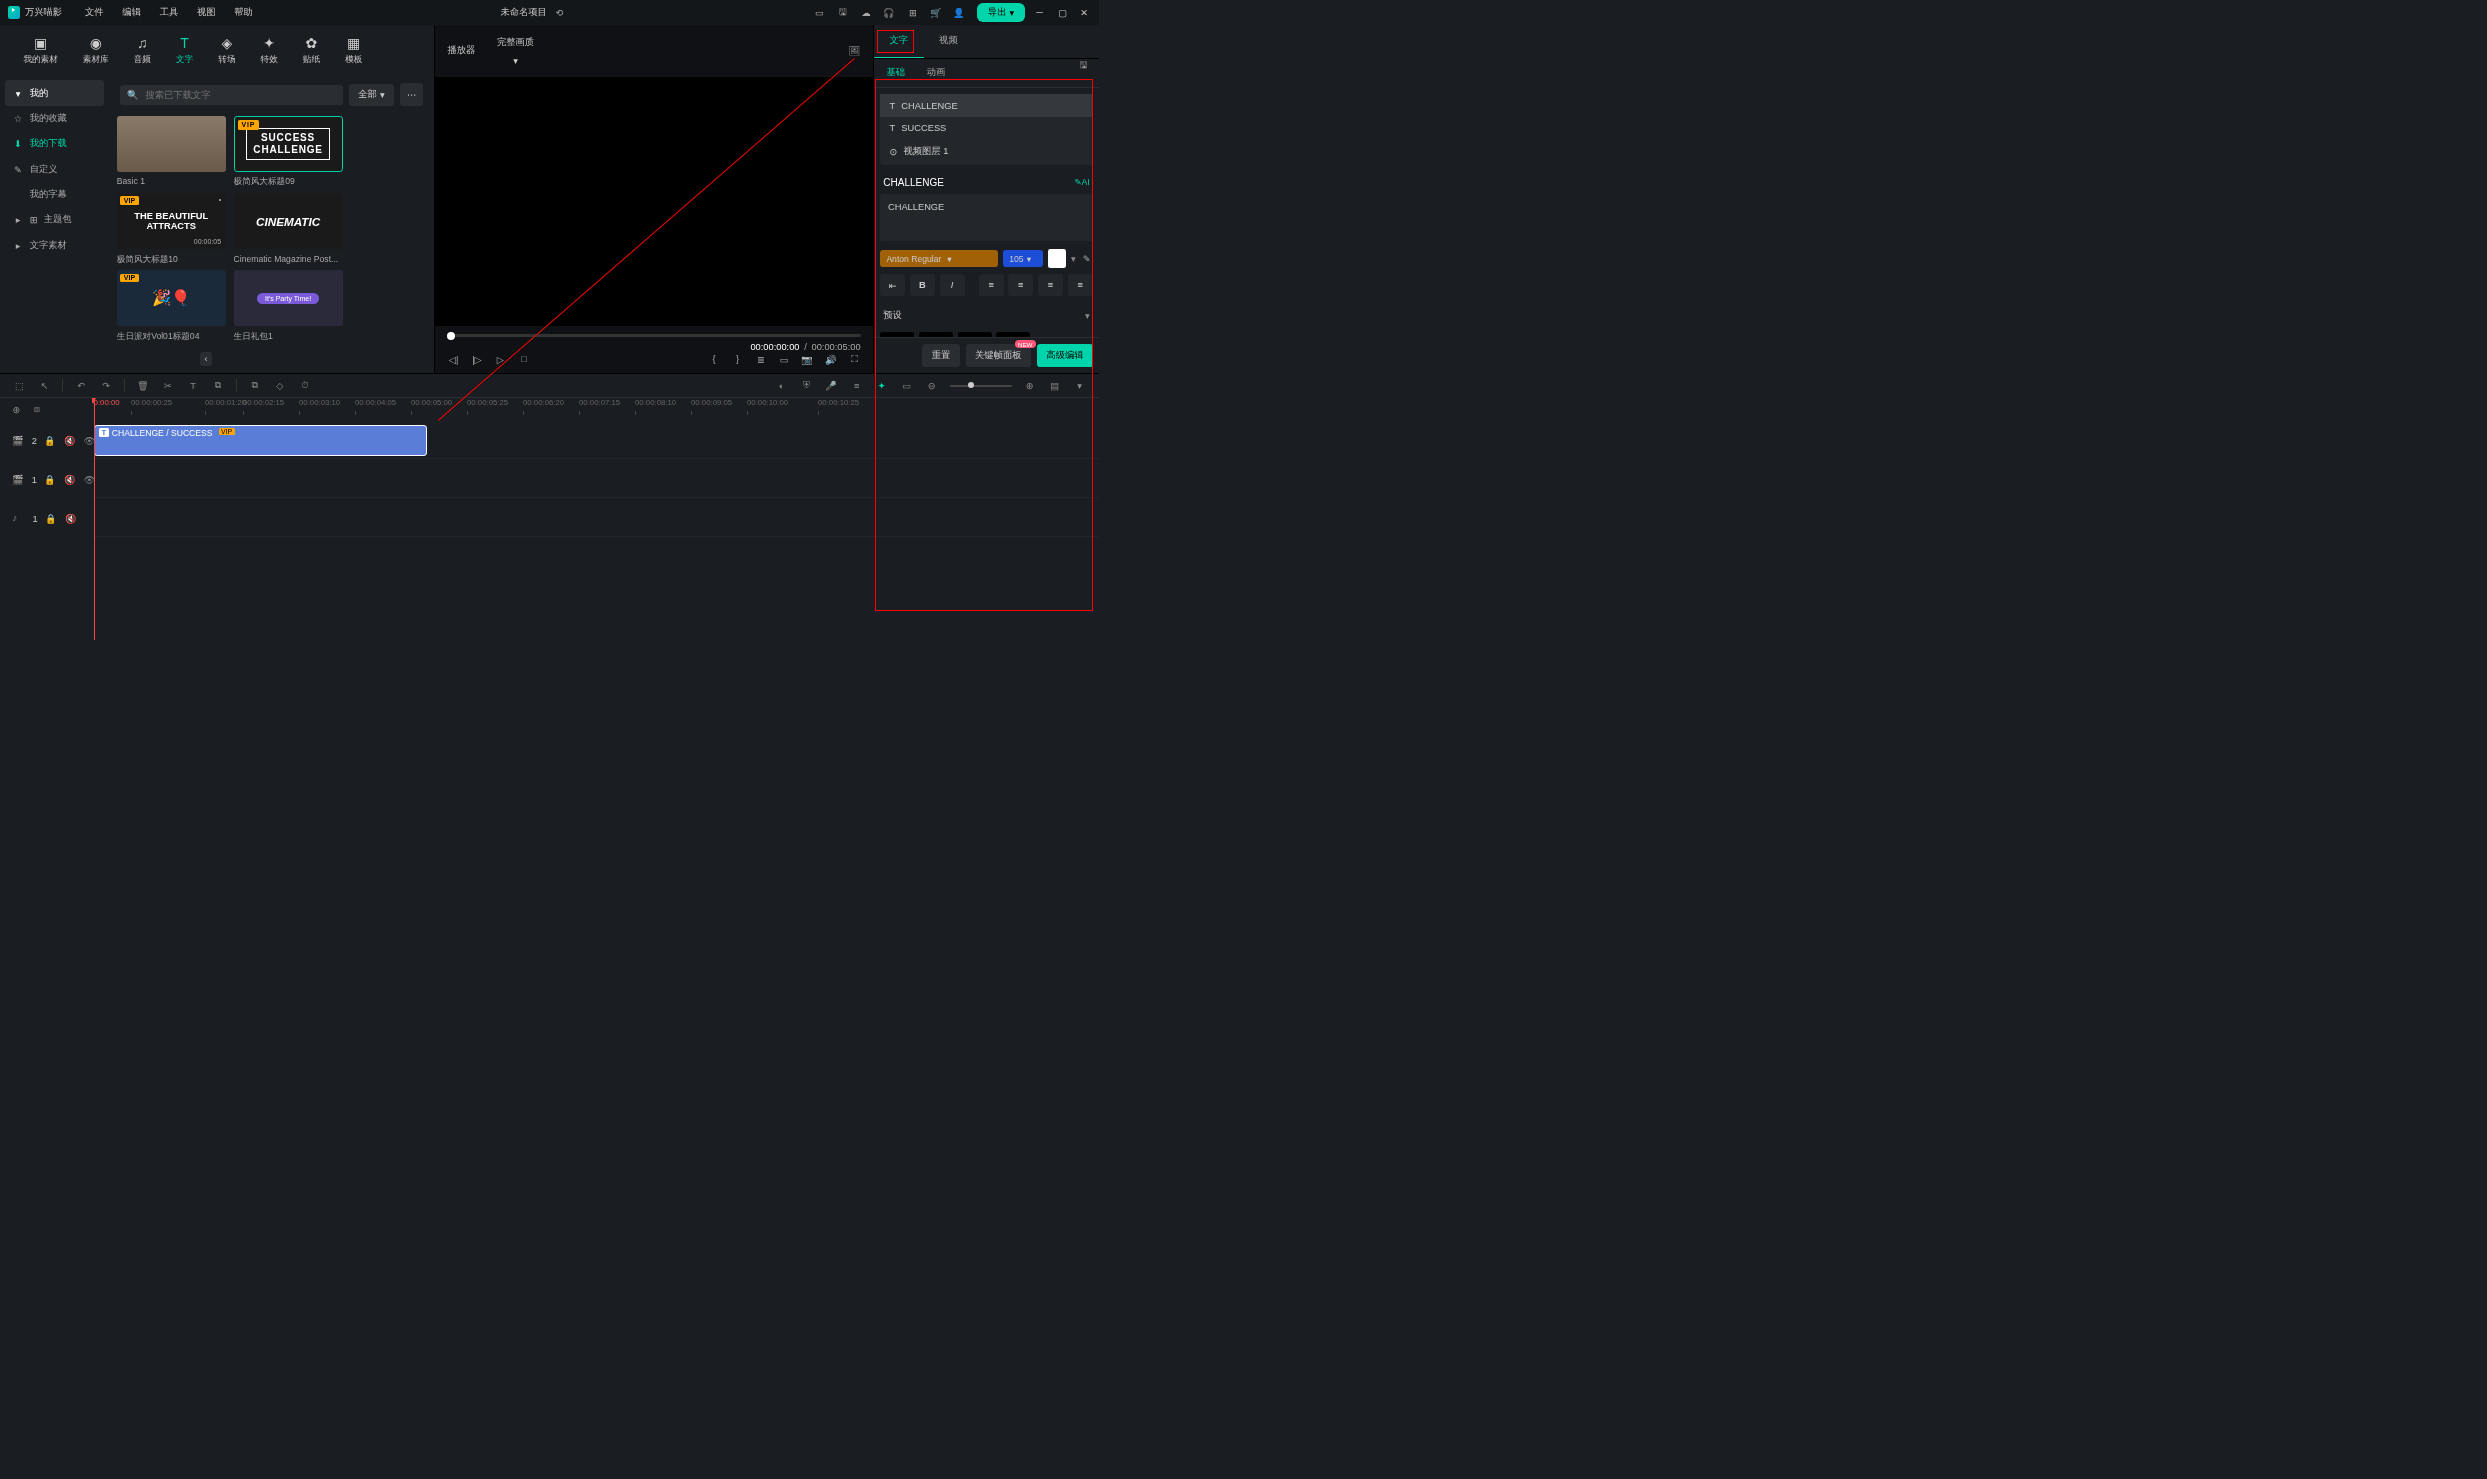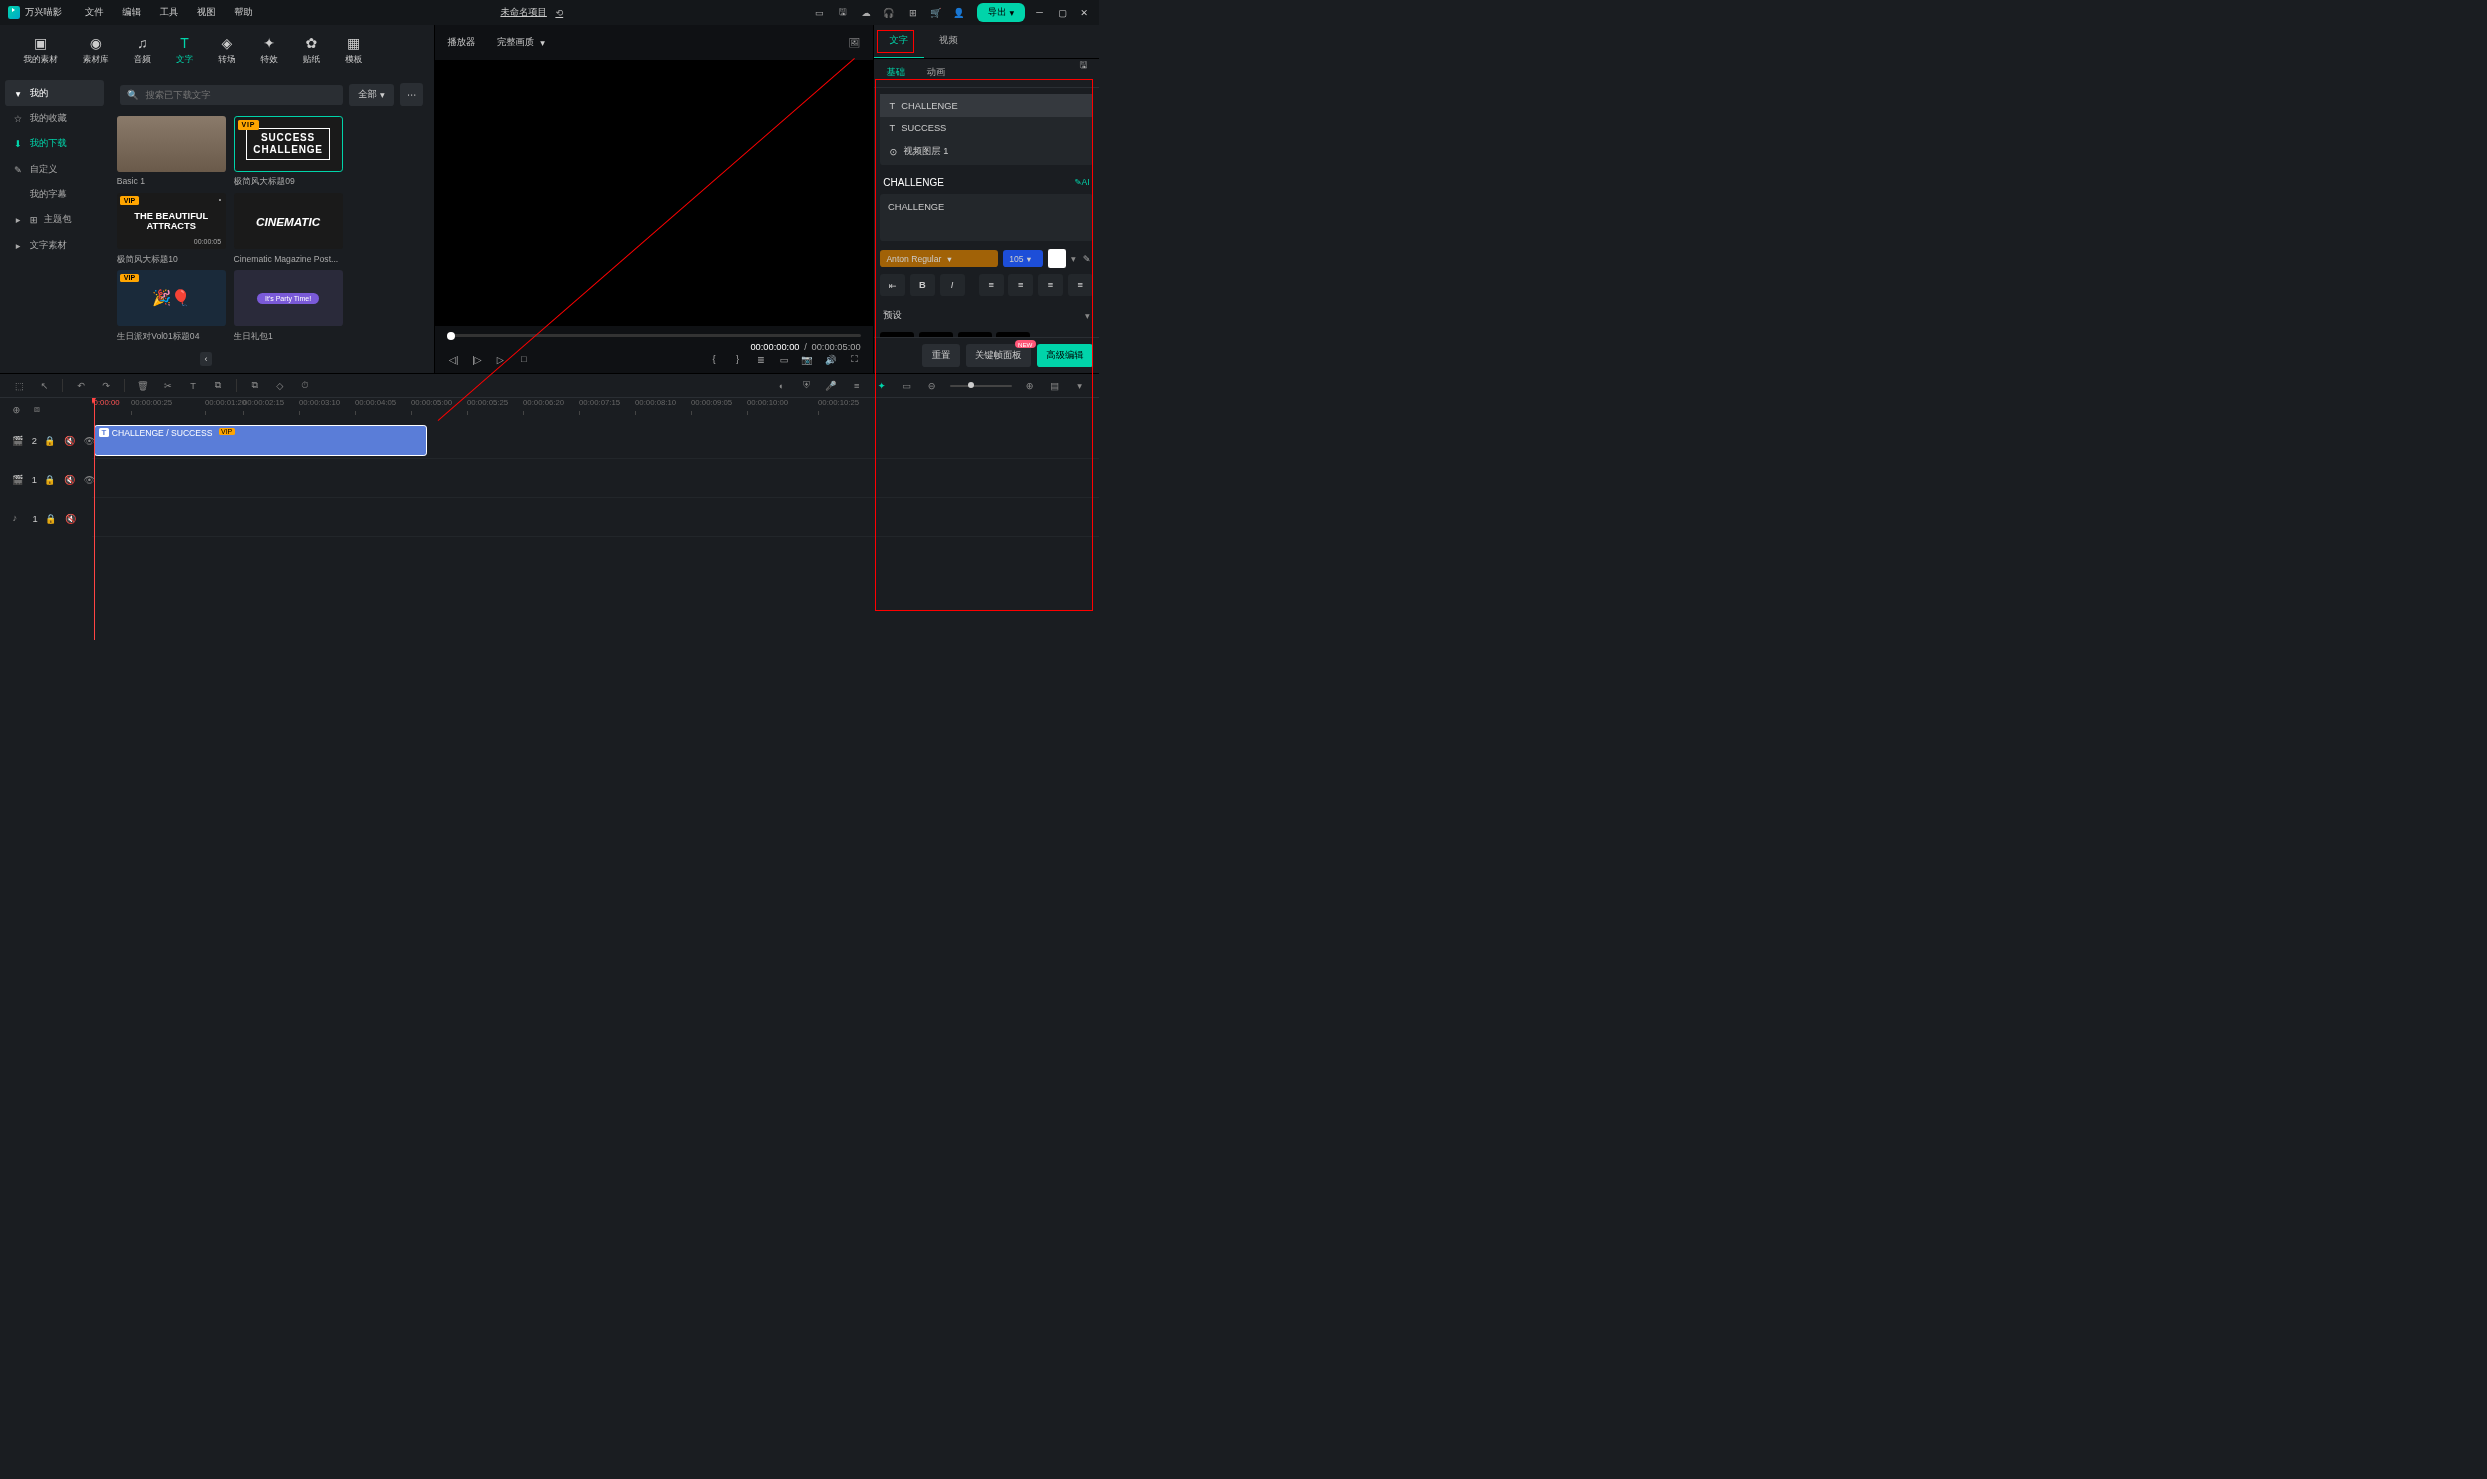--- a/index.html
+++ b/index.html
@@ -3,21 +3,21 @@
 <meta charset="utf-8">
 <style>
 * { margin: 0; padding: 0; box-sizing: border-box; font-family: -apple-system, "Microsoft YaHei", sans-serif; }
 body { background: #1a1d21; color: #ccc; font-size: 9.3px; overflow: hidden; width: 1099px; height: 641px; }
 .titlebar { height: 25px; display: flex; align-items: center; padding: 0 7.8px; background: #14171a; }
 .logo { display: flex; align-items: center; gap: 4.7px; }
 .logo-icon { width: 12.4px; height: 12.4px; background: linear-gradient(135deg, #00d4aa, #00a8cc); border-radius: 2.3px; position: relative; }
 .logo-icon::after { content: ""; position: absolute; top: 1.6px; left: 3.9px; border-left: 3.1px solid #fff; border-top: 2.3px solid transparent; border-bottom: 2.3px solid transparent; }
 .menu { display: flex; gap: 18.7px; margin-left: 23px; font-size: 9.3px; }
 .menu span { cursor: pointer; }
-.title-center { flex: 1; text-align: center; display: flex; justify-content: center; align-items: center; gap: 6.2px; text-decoration: underline; }
+.title-center { flex: 1; text-align: center; display: flex; justify-content: center; align-items: center; gap: 6.2px; }
 .titlebar-right { display: flex; align-items: center; gap: 11px; }
 .icon-btn { width: 12.4px; height: 12.4px; display: flex; align-items: center; justify-content: center; cursor: pointer; color: #aaa; }
 .export-btn { background: #00d4aa; color: #000; padding: 3.1px 11px; border-radius: 6px; font-size: 9.3px; display: flex; align-items: center; gap: 3.1px; cursor: pointer; }
 .win-ctrl { width: 11px; height: 11px; cursor: pointer; color: #ccc; }
 
 .main { display: flex; height: 348px; }
 .left-panel { width: 434px; display: flex; flex-direction: column; }
 .media-tabs { display: flex; padding: 6.2px 12.4px; gap: 3.1px; }
 .media-tab { display: flex; flex-direction: column; align-items: center; gap: 3.1px; padding: 3.1px 11px; cursor: pointer; border-radius: 3.1px; }
 .media-tab.active { color: #00d4aa; }
@@ -41,21 +41,21 @@
 .asset-grid { flex: 1; overflow: auto; padding: 6.2px 3.1px; }
 .asset-row { display: flex; gap: 7.8px; margin-bottom: 4.7px; }
 .asset-item { width: 109px; }
 .asset-thumb { width: 109px; height: 56px; background: #2a2e33; border-radius: 3.1px; position: relative; display: flex; align-items: center; justify-content: center; font-size: 7.8px; overflow: hidden; }
 .asset-thumb.selected { border: 1.6px solid #00d4aa; }
 .vip-badge { position: absolute; top: 3.1px; left: 3.1px; background: #ffa500; color: #000; font-size: 7px; padding: 0.8px 3.9px; border-radius: 1.6px; font-weight: bold; }
 .asset-label { font-size: 8.6px; color: #aaa; margin-top: 4.7px; white-space: nowrap; overflow: hidden; text-overflow: ellipsis; }
 
 .center-panel { flex: 1; display: flex; flex-direction: column; background: #0f1114; border-left: 0.8px solid #000; border-right: 0.8px solid #000; position: relative; }
 .preview-header { display: flex; align-items: center; padding: 7.8px 12.4px; gap: 15.5px; }
-.quality-select { display: flex; align-items: center; gap: 6.2px; padding: 3.1px 6.2px; cursor: pointer; }
+.quality-select { display: flex; align-items: center; gap: 6.2px; padding: 3.1px 6.2px; cursor: pointer; flex-direction: column; }
 .preview-area { flex: 1; background: #000; position: relative; }
 .preview-controls { padding: 7.8px 12.4px; }
 .progress-bar { height: 3.1px; background: #333; border-radius: 1.6px; position: relative; margin-bottom: 9.3px; }
 .progress-thumb { position: absolute; left: 0; width: 7.8px; height: 7.8px; background: #fff; border-radius: 50%; top: -2.3px; }
 .time-row { display: flex; align-items: center; justify-content: center; gap: 6.2px; position: relative; }
 .time-display { position: absolute; right: 0; display: flex; gap: 4.7px; color: #aaa; font-size: 9.3px; }
 .playback-row { display: flex; align-items: center; justify-content: space-between; padding-top: 6.2px; }
 .play-ctrl { display: flex; gap: 11px; align-items: center; }
 .play-right { display: flex; gap: 11px; align-items: center; }
 

